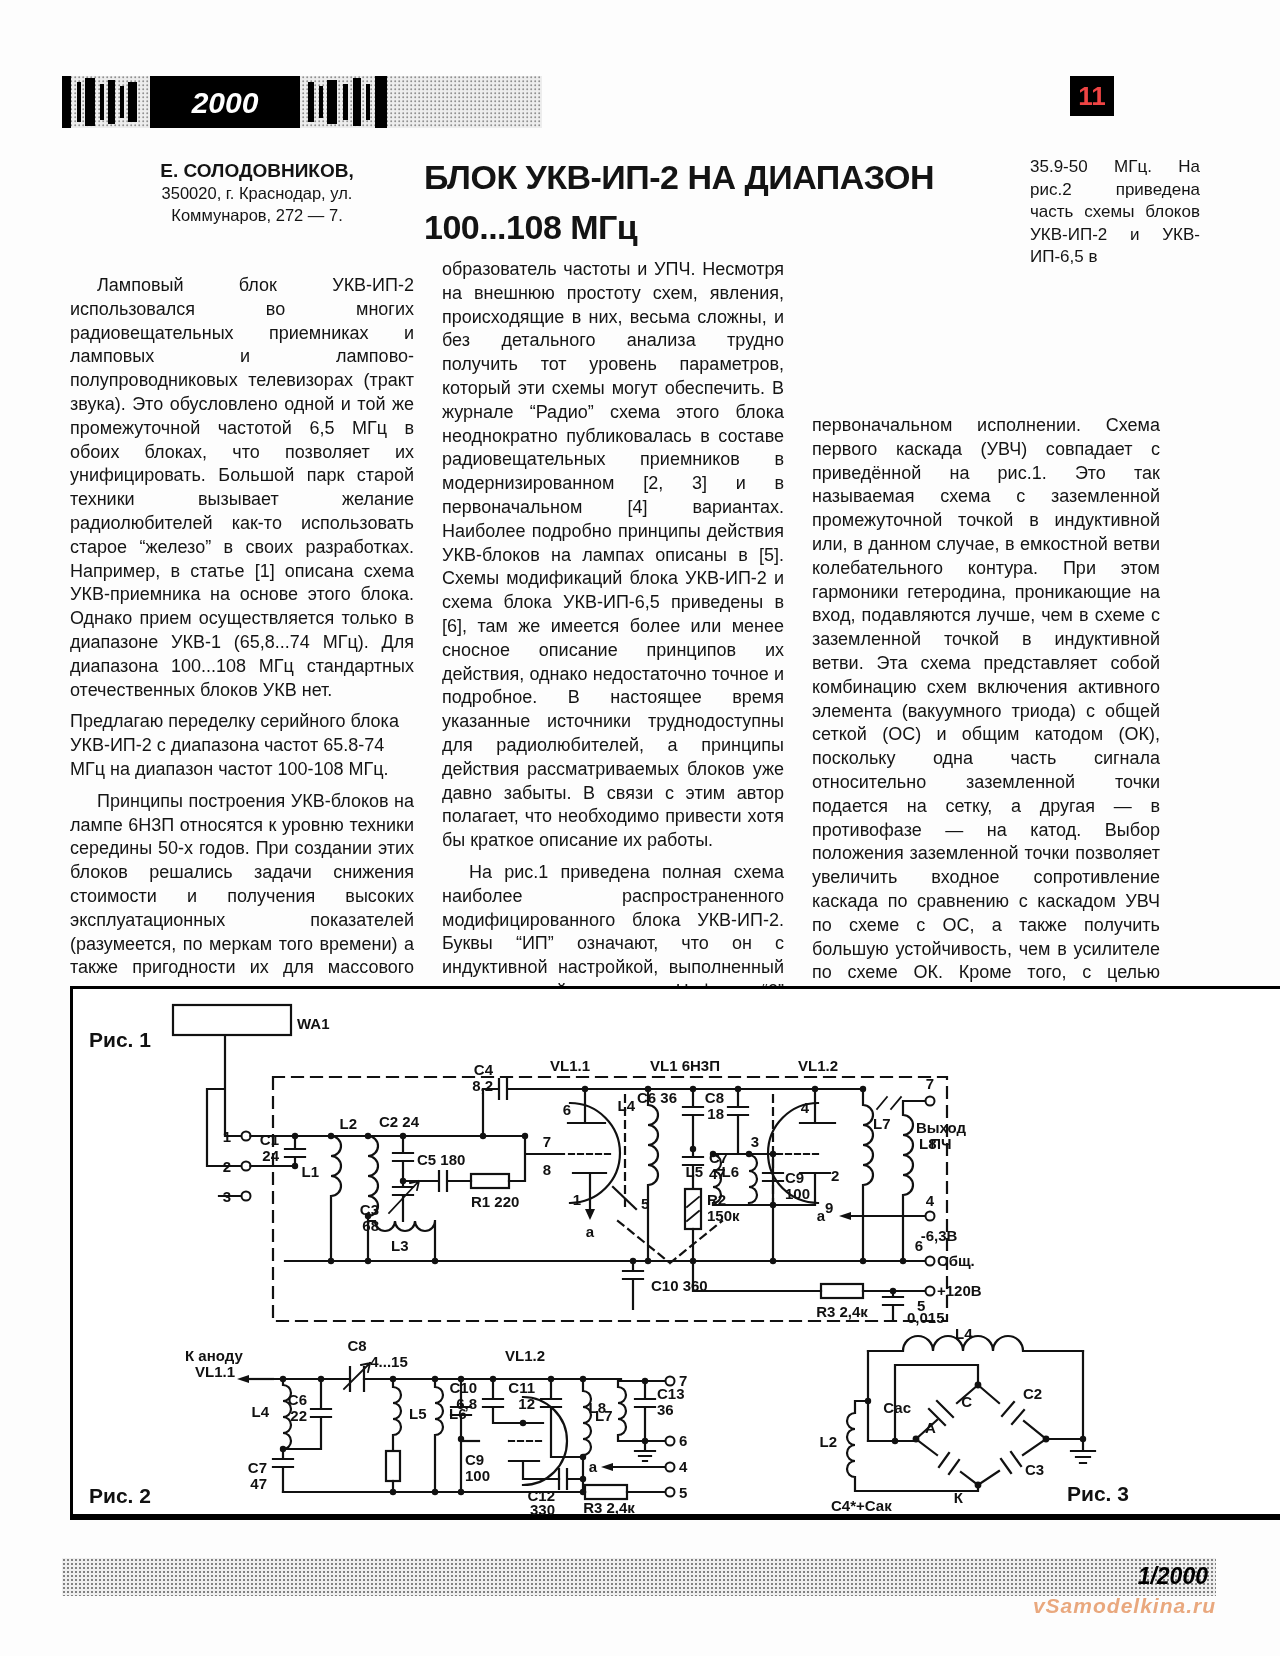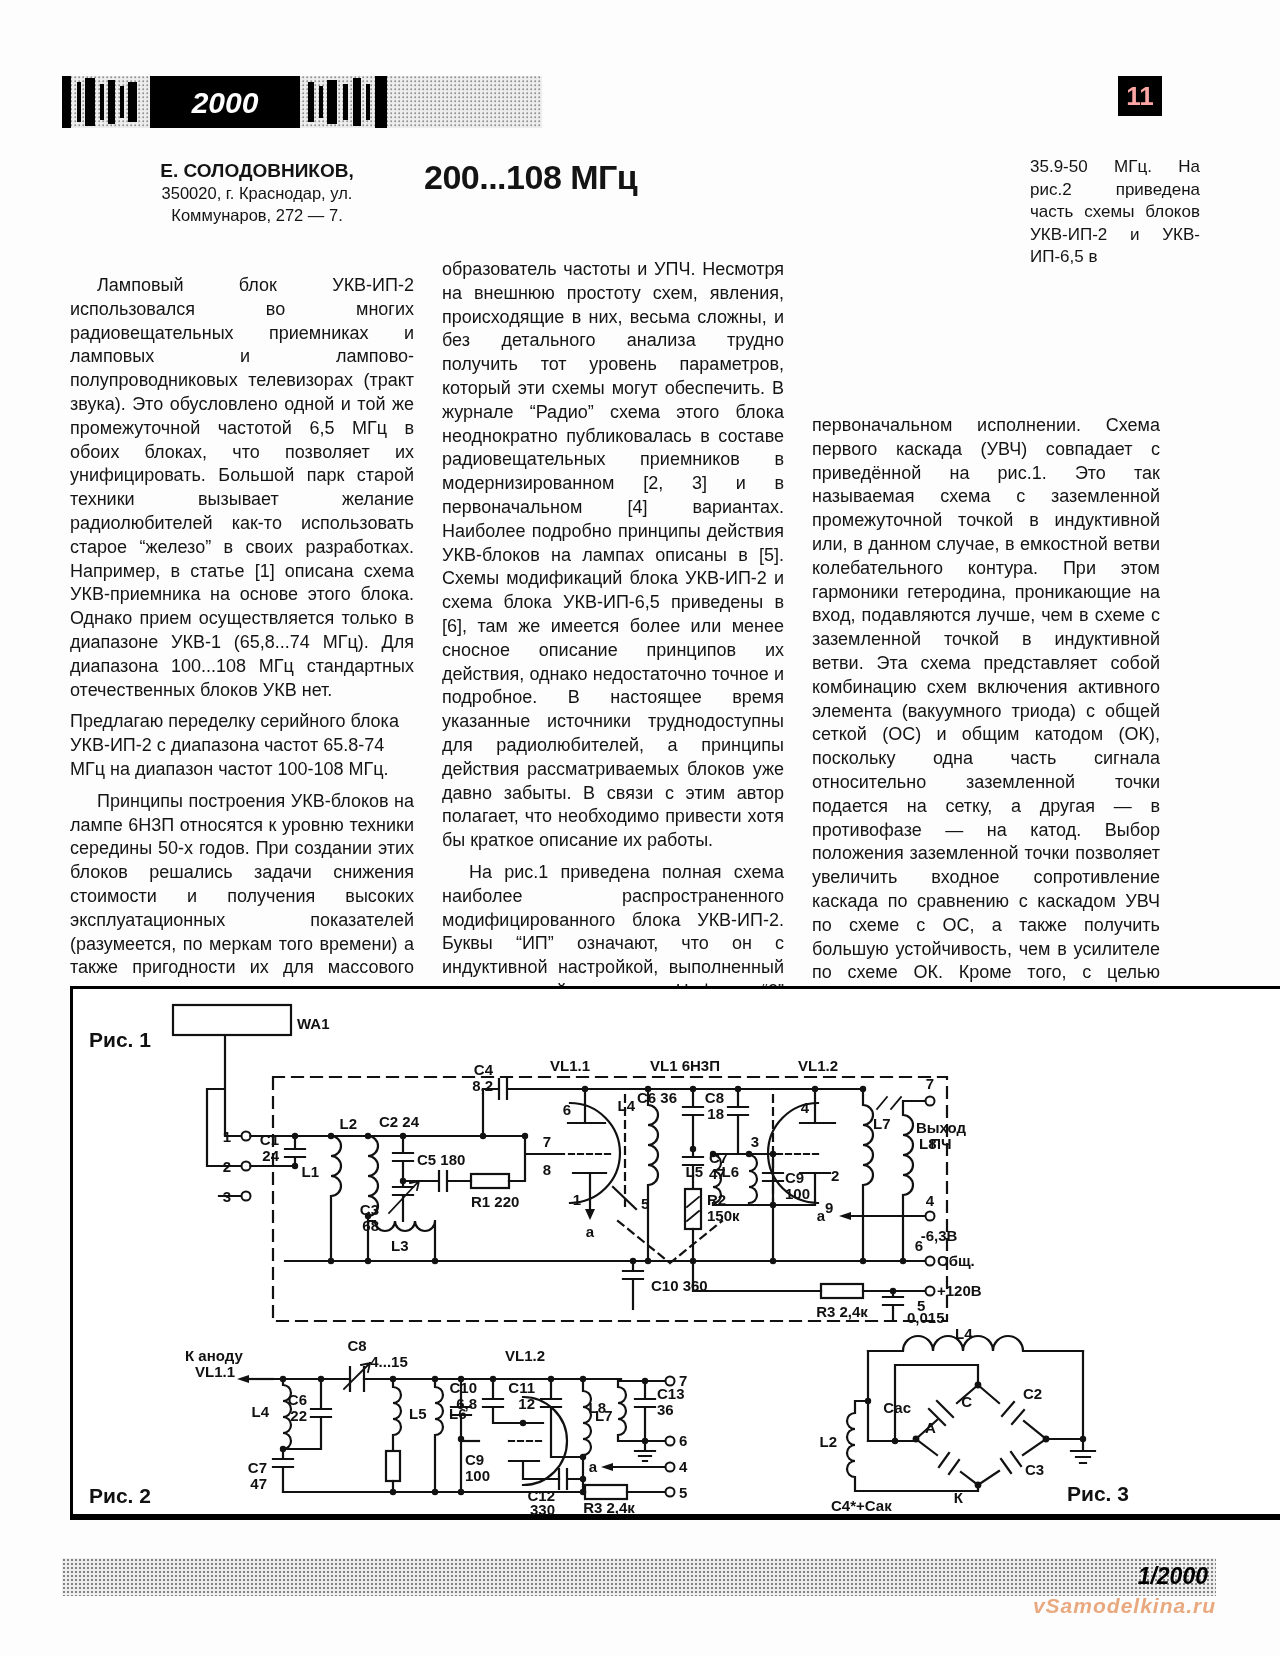--- a/index.html
+++ b/index.html
@@ -3,21 +3,21 @@
 <meta charset="utf-8">
 <style>
   html,body{margin:0;padding:0;background:#fff;}
   .page{position:relative;width:1280px;height:1656px;background:#fdfdfd;overflow:hidden;
         font-family:"Liberation Sans",sans-serif;color:#141414;}
   
   .logo{position:absolute;left:62px;top:76px;}
   .mag-title{position:absolute;left:543px;top:84px;font-size:28.5px;font-weight:bold;
              font-style:italic;letter-spacing:-0.5px;white-space:nowrap;}
   .page-num{position:absolute;left:1070px;top:76px;width:44px;height:40px;background:#000;
-            color:#fca5a5;font-size:26px;font-weight:bold;text-align:center;line-height:40px;margin-left:48px;}
+            color:#ef4444;font-size:26px;font-weight:bold;text-align:center;line-height:40px;}
   
   .author{position:absolute;left:92px;top:160px;width:330px;text-align:center;line-height:22px;}
   .author .nm{font-size:19px;font-weight:bold;}
   .author .ad{font-size:16.5px;}
   .art-title{position:absolute;left:424px;top:152px;width:580px;font-size:34px;font-weight:bold;
              letter-spacing:-0.5px;line-height:50px;}
   .mini{position:absolute;left:998px;top:156px;width:170px;font-size:17px;line-height:22.5px;
         text-align:justify;margin-left:32px;}
   
   .col{position:absolute;font-size:18px;line-height:23.8px;}
@@ -86,21 +86,22 @@
   </svg>
   <div class="page-num">11</div>
 
   <div class="author">
     <div class="nm">Е. СОЛОДОВНИКОВ,</div>
     <div class="ad">350020, г. Краснодар, ул.</div>
     <div class="ad">Коммунаров, 272 — 7.</div>
   </div>
 
   <div class="art-title">
-    <div>200...108 МГц</div>
+    <div>БЛОК УКВ-ИП-2 НА ДИАПАЗОН</div>
+    <div>100...108 МГц</div>
   </div>
 
   <div class="mini">35.9-50 МГц. На рис.2 приведена часть схемы блоков УКВ-ИП-2 и УКВ-ИП-6,5 в</div>
 
   <div class="col col1">
     <p class="ind">Ламповый блок УКВ-ИП-2 использовался во многих радиовещательных приемниках и ламповых и лампово-полупроводниковых телевизорах (тракт звука). Это обусловлено одной и той же промежуточной частотой 6,5 МГц в обоих блоках, что позволяет их унифицировать. Большой парк старой техники вызывает желание радиолюбителей как-то использовать старое “железо” в своих разработках. Например, в статье [1] описана схема УКВ-приемника на основе этого блока. Однако прием осуществляется только в диапазоне УКВ-1 (65,8...74 МГц). Для диапазона 100...108 МГц стандартных отечественных блоков УКВ нет.</p>
     <p class="ragged">Предлагаю переделку серийного блока УКВ-ИП-2 с диапазона частот 65.8-74 МГц на диапазон частот 100-108 МГц.</p>
     <p class="ind">Принципы построения УКВ-блоков на лампе 6Н3П относятся к уровню техники середины 50-х годов. При создании этих блоков решались задачи снижения стоимости и получения высоких эксплуатационных показателей (разумеется, по меркам того времени) а также пригодности их для массового тиражирования.</p>
     <p class="ind">Блок УКВ строился на двойном триоде с емкостной или индуктивной настройкой. На первом триоде выполнялся УВЧ по схеме с заземленной промежуточной точкой, а на втором — совмещенный гетеродин-пре</p>
   </div>

